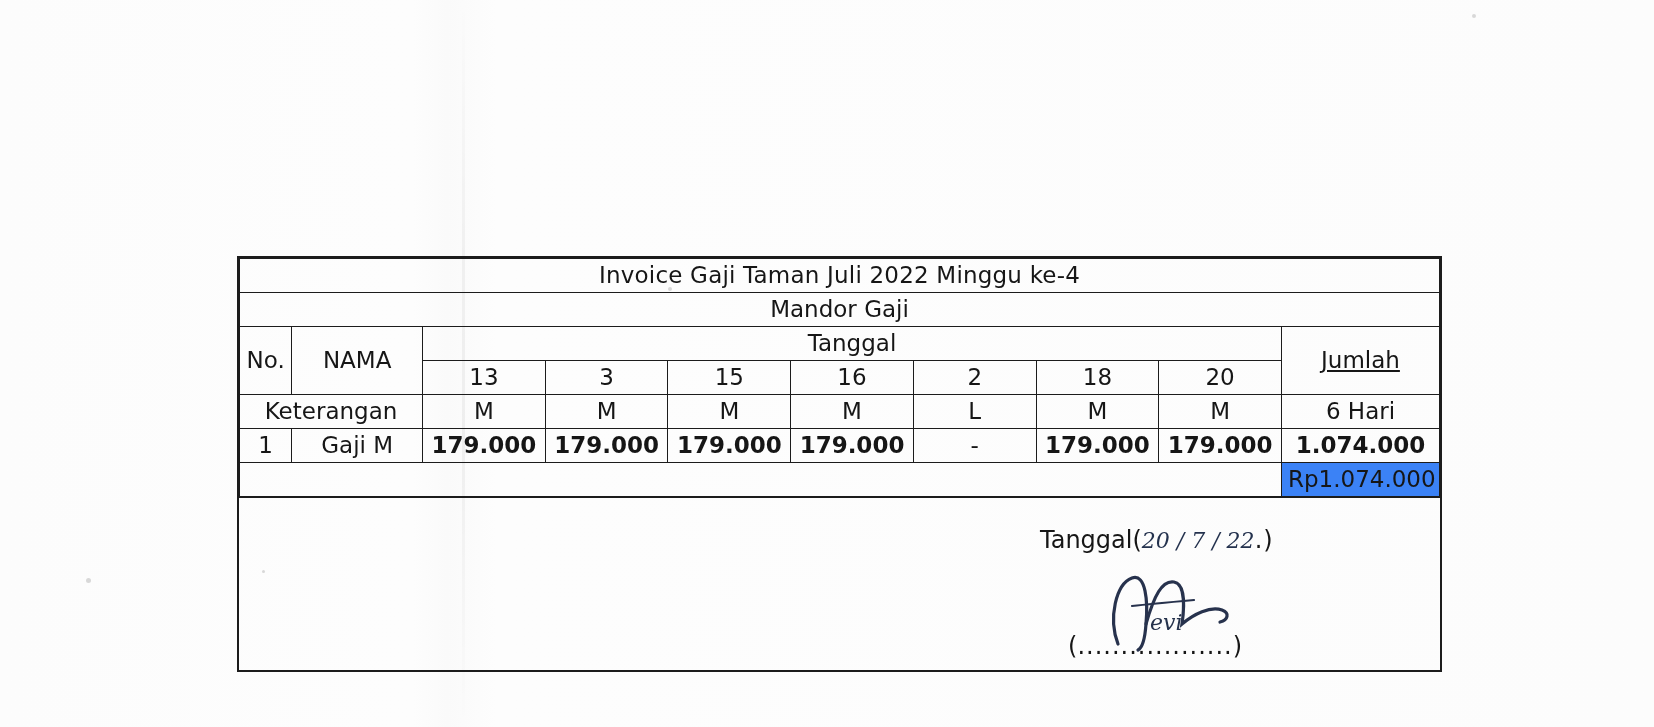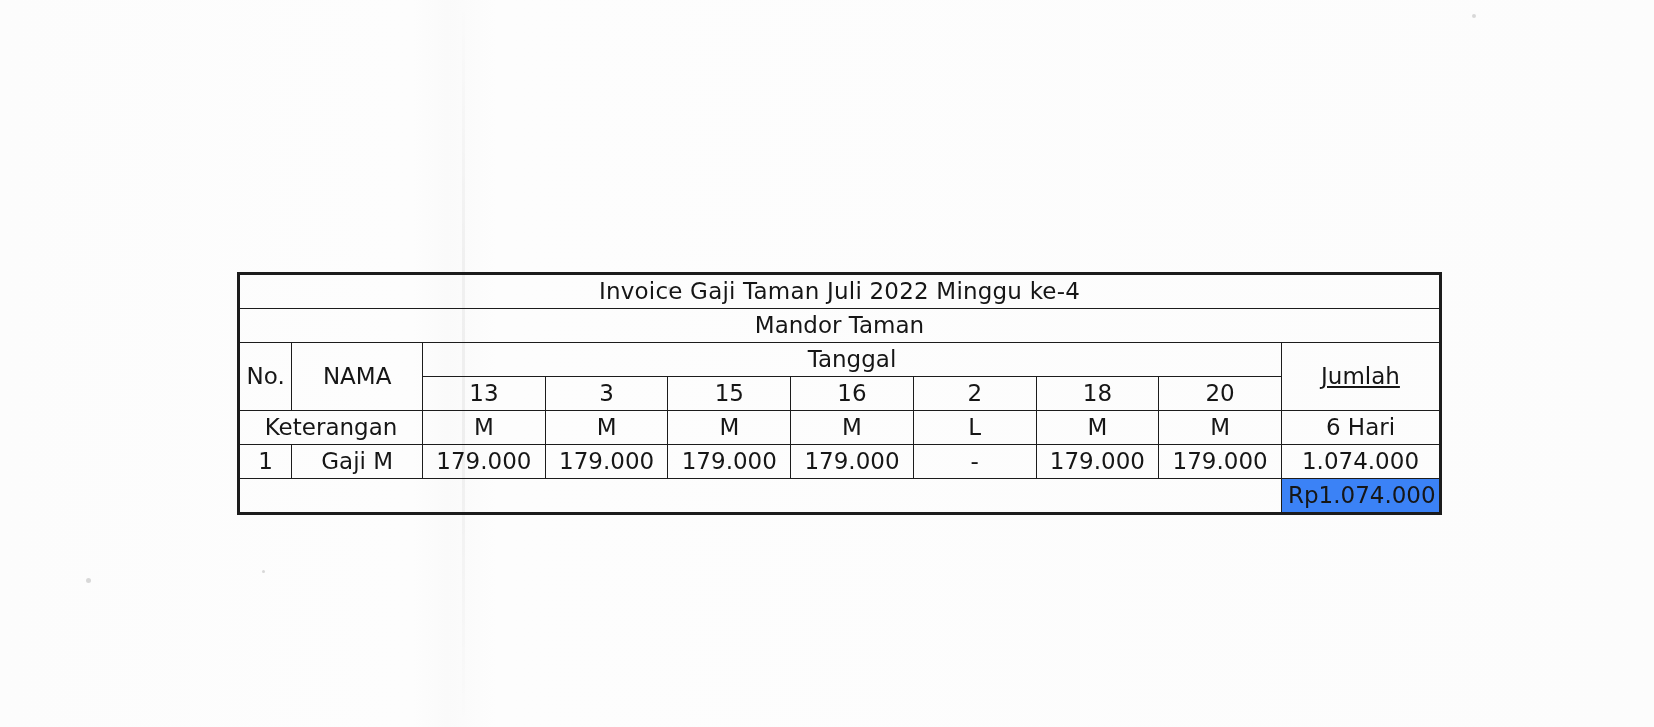--- a/index.html
+++ b/index.html
@@ -32,21 +32,21 @@
   }
   .speck {
     position: absolute;
     background: #d8d8d8;
     border-radius: 50%;
   }
 
   .doc {
     position: absolute;
     left: 237px;
-    top: 272px;
+    top: 256px;
     width: 1205px;
     border: 2px solid #1c1c1c;
     box-sizing: border-box;
     background: transparent;
   }
 
   table.invoice {
     border-collapse: collapse;
     width: 100%;
     table-layout: fixed;
@@ -91,20 +91,21 @@
 
   .cell-nama-value {
     text-align: left;
     padding-left: 5px;
     font-size: 24px;
   }
   .cell-money {
     text-align: right;
     padding-right: 9px;
     font-size: 24px;
+    font-weight: bold;
   }
   .cell-dash {
     text-align: right;
     padding-right: 9px;
     font-size: 24px;
   }
   .keterangan-cell {
     font-size: 24px;
   }
   .total-row td {
@@ -193,21 +194,21 @@
       <col style="width:122px">
       <col style="width:122px">
       <col style="width:122px">
       <col style="width:157px">
     </colgroup>
     <tbody>
       <tr>
         <td class="title-cell" colspan="10">Invoice Gaji Taman Juli 2022 Minggu ke-4</td>
       </tr>
       <tr>
-        <td class="subtitle-cell" colspan="10">Mandor Taman</td>
+        <td class="subtitle-cell" colspan="10">Mandor Gaji</td>
       </tr>
       <tr>
         <td class="col-no" rowspan="2">No.</td>
         <td class="col-nama" rowspan="2">NAMA</td>
         <td class="tanggal-head" colspan="7">Tanggal</td>
         <td class="col-jumlah" rowspan="2">Jumlah</td>
       </tr>
       <tr>
         <td class="col-day">13</td>
         <td class="col-day">3</td>
@@ -240,14 +241,32 @@
         <td class="cell-money">179.000</td>
         <td class="cell-money">1.074.000</td>
       </tr>
       <tr class="total-row">
         <td colspan="9"></td>
         <td class="total-box">Rp1.074.000</td>
       </tr>
     </tbody>
   </table>
 
+  <div class="footer-area">
+    <div class="sign-block">
+      <div class="sign-date">
+        <span>Tanggal</span><span>(</span><span class="hand">20 / 7 / 22</span><span class="dots">.)</span>
+      </div>
+
+      <svg class="signature" viewBox="0 0 200 90">
+        <path d="M20 78 C10 52, 18 18, 34 12 C48 7, 50 36, 48 58 C47 72, 44 82, 40 84" fill="none" stroke="#27324d" stroke-width="3.2" stroke-linecap="round"></path>
+        <path d="M48 58 C56 30, 64 14, 76 16 C88 18, 86 44, 84 58 C96 48, 112 40, 124 44 C132 47, 130 54, 122 56" fill="none" stroke="#27324d" stroke-width="3.2" stroke-linecap="round" fill-opacity="0"></path>
+        <path d="M34 40 C52 38, 74 36, 96 34" fill="none" stroke="#27324d" stroke-width="2.2" stroke-linecap="round"></path>
+      </svg>
+      <div class="sign-scribble">evi</div>
+
+      <div class="sign-name-line">
+        <span>(</span><span class="dots">..................</span><span>)</span>
+      </div>
+    </div>
+  </div>
 
 </div>
 
 </body></html>

